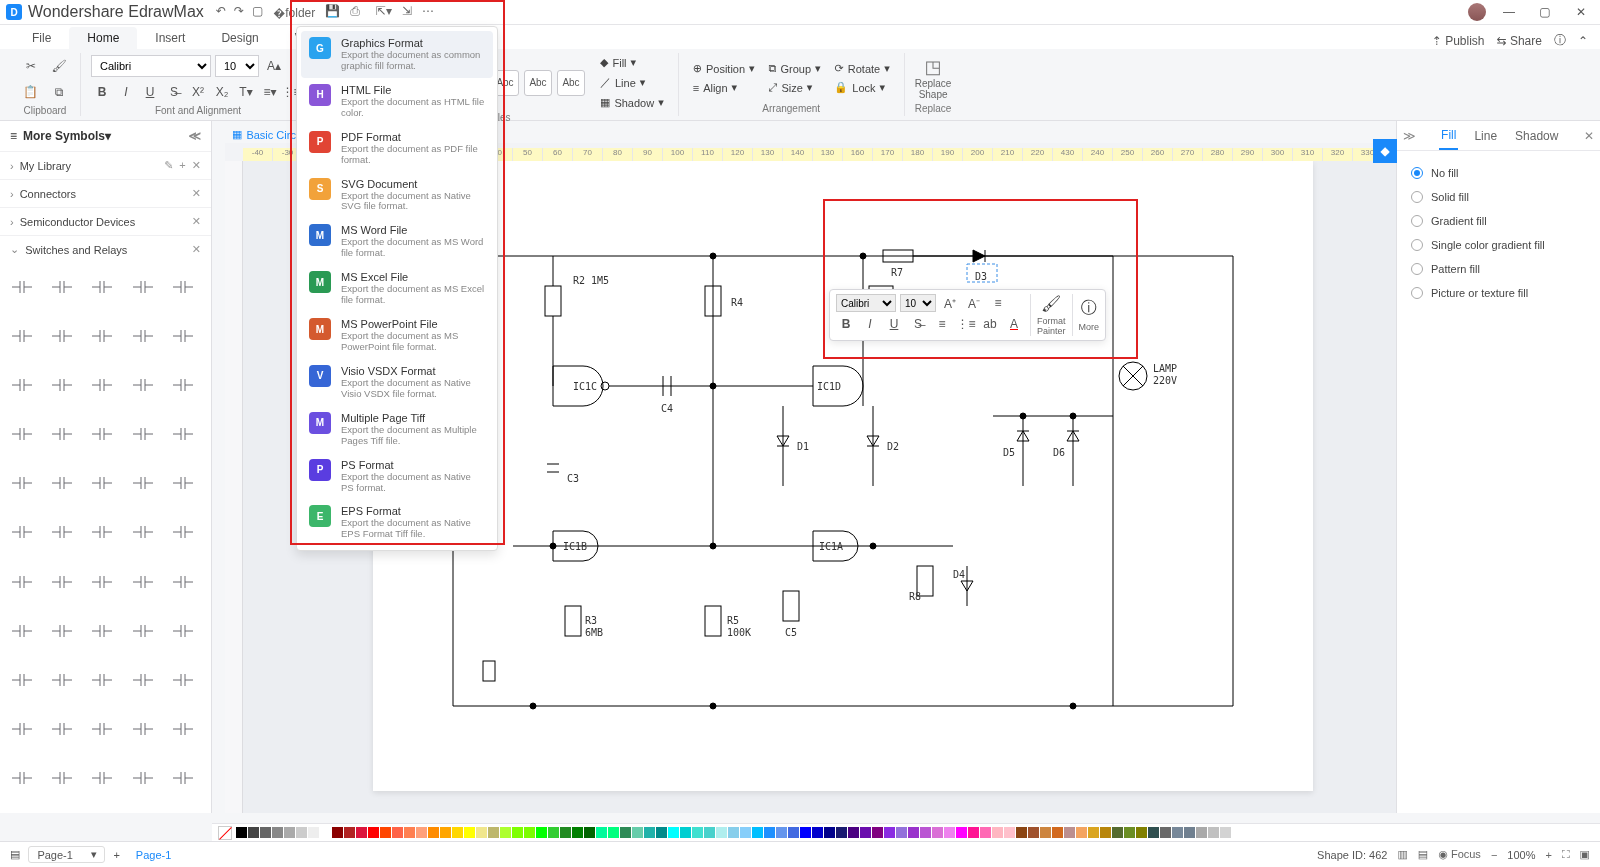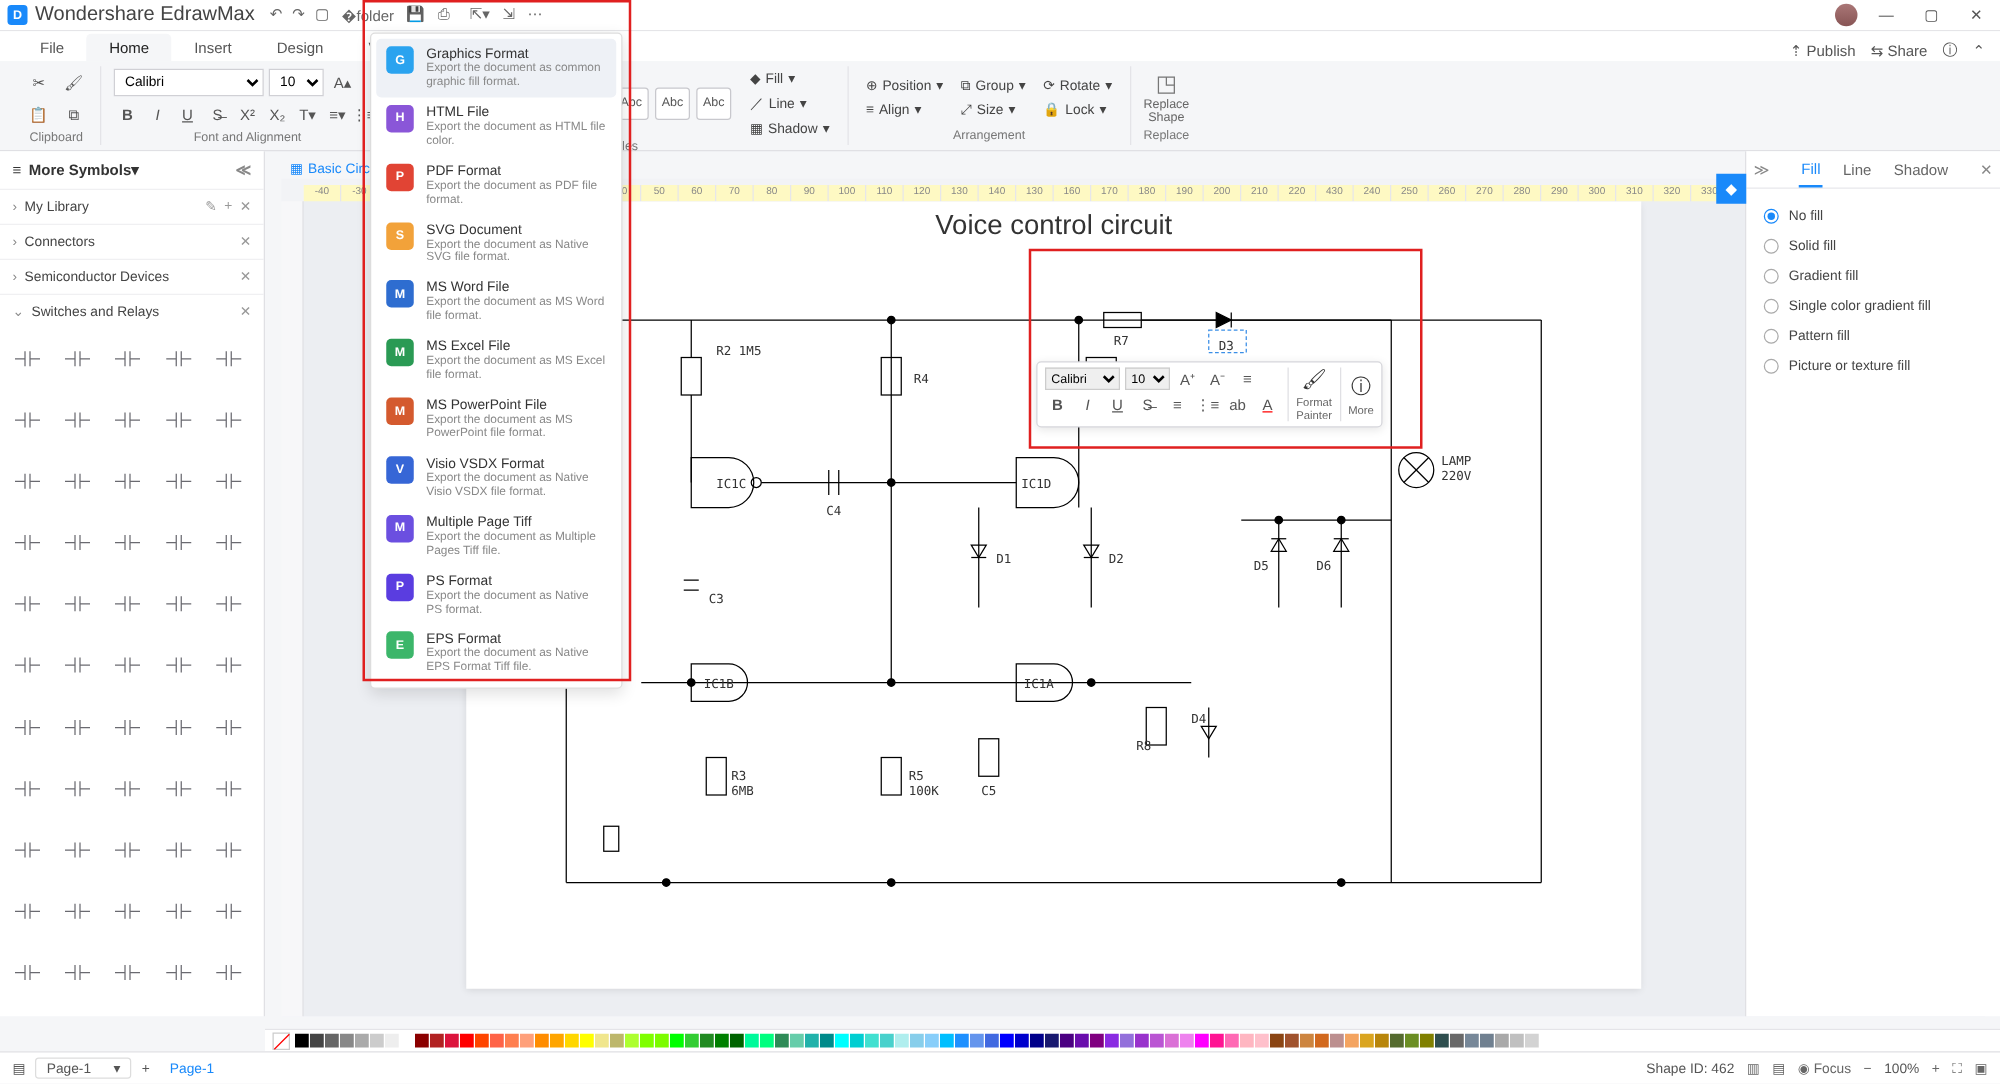--- a/index.html
+++ b/index.html
@@ -689,21 +689,20 @@
       <span>290</span>
       <span>300</span>
       <span>310</span>
       <span>320</span>
       <span>330</span>
       <span>340</span>
     </div>
   <div class="ruler-v"></div>
   <div class="canvas">
     <div class="page">
-      <div class="title">Voice control circuit</div>
       <div class="circuit">
         <svg viewBox="0 0 860 560">
           <g stroke="#000" stroke-width="1" fill="none">
 
             <line x1="40" y1="50" x2="820" y2="50"></line>
 
             <line x1="40" y1="50" x2="40" y2="500"></line>
             <line x1="820" y1="50" x2="820" y2="500"></line>
             <line x1="40" y1="500" x2="820" y2="500"></line>
 

